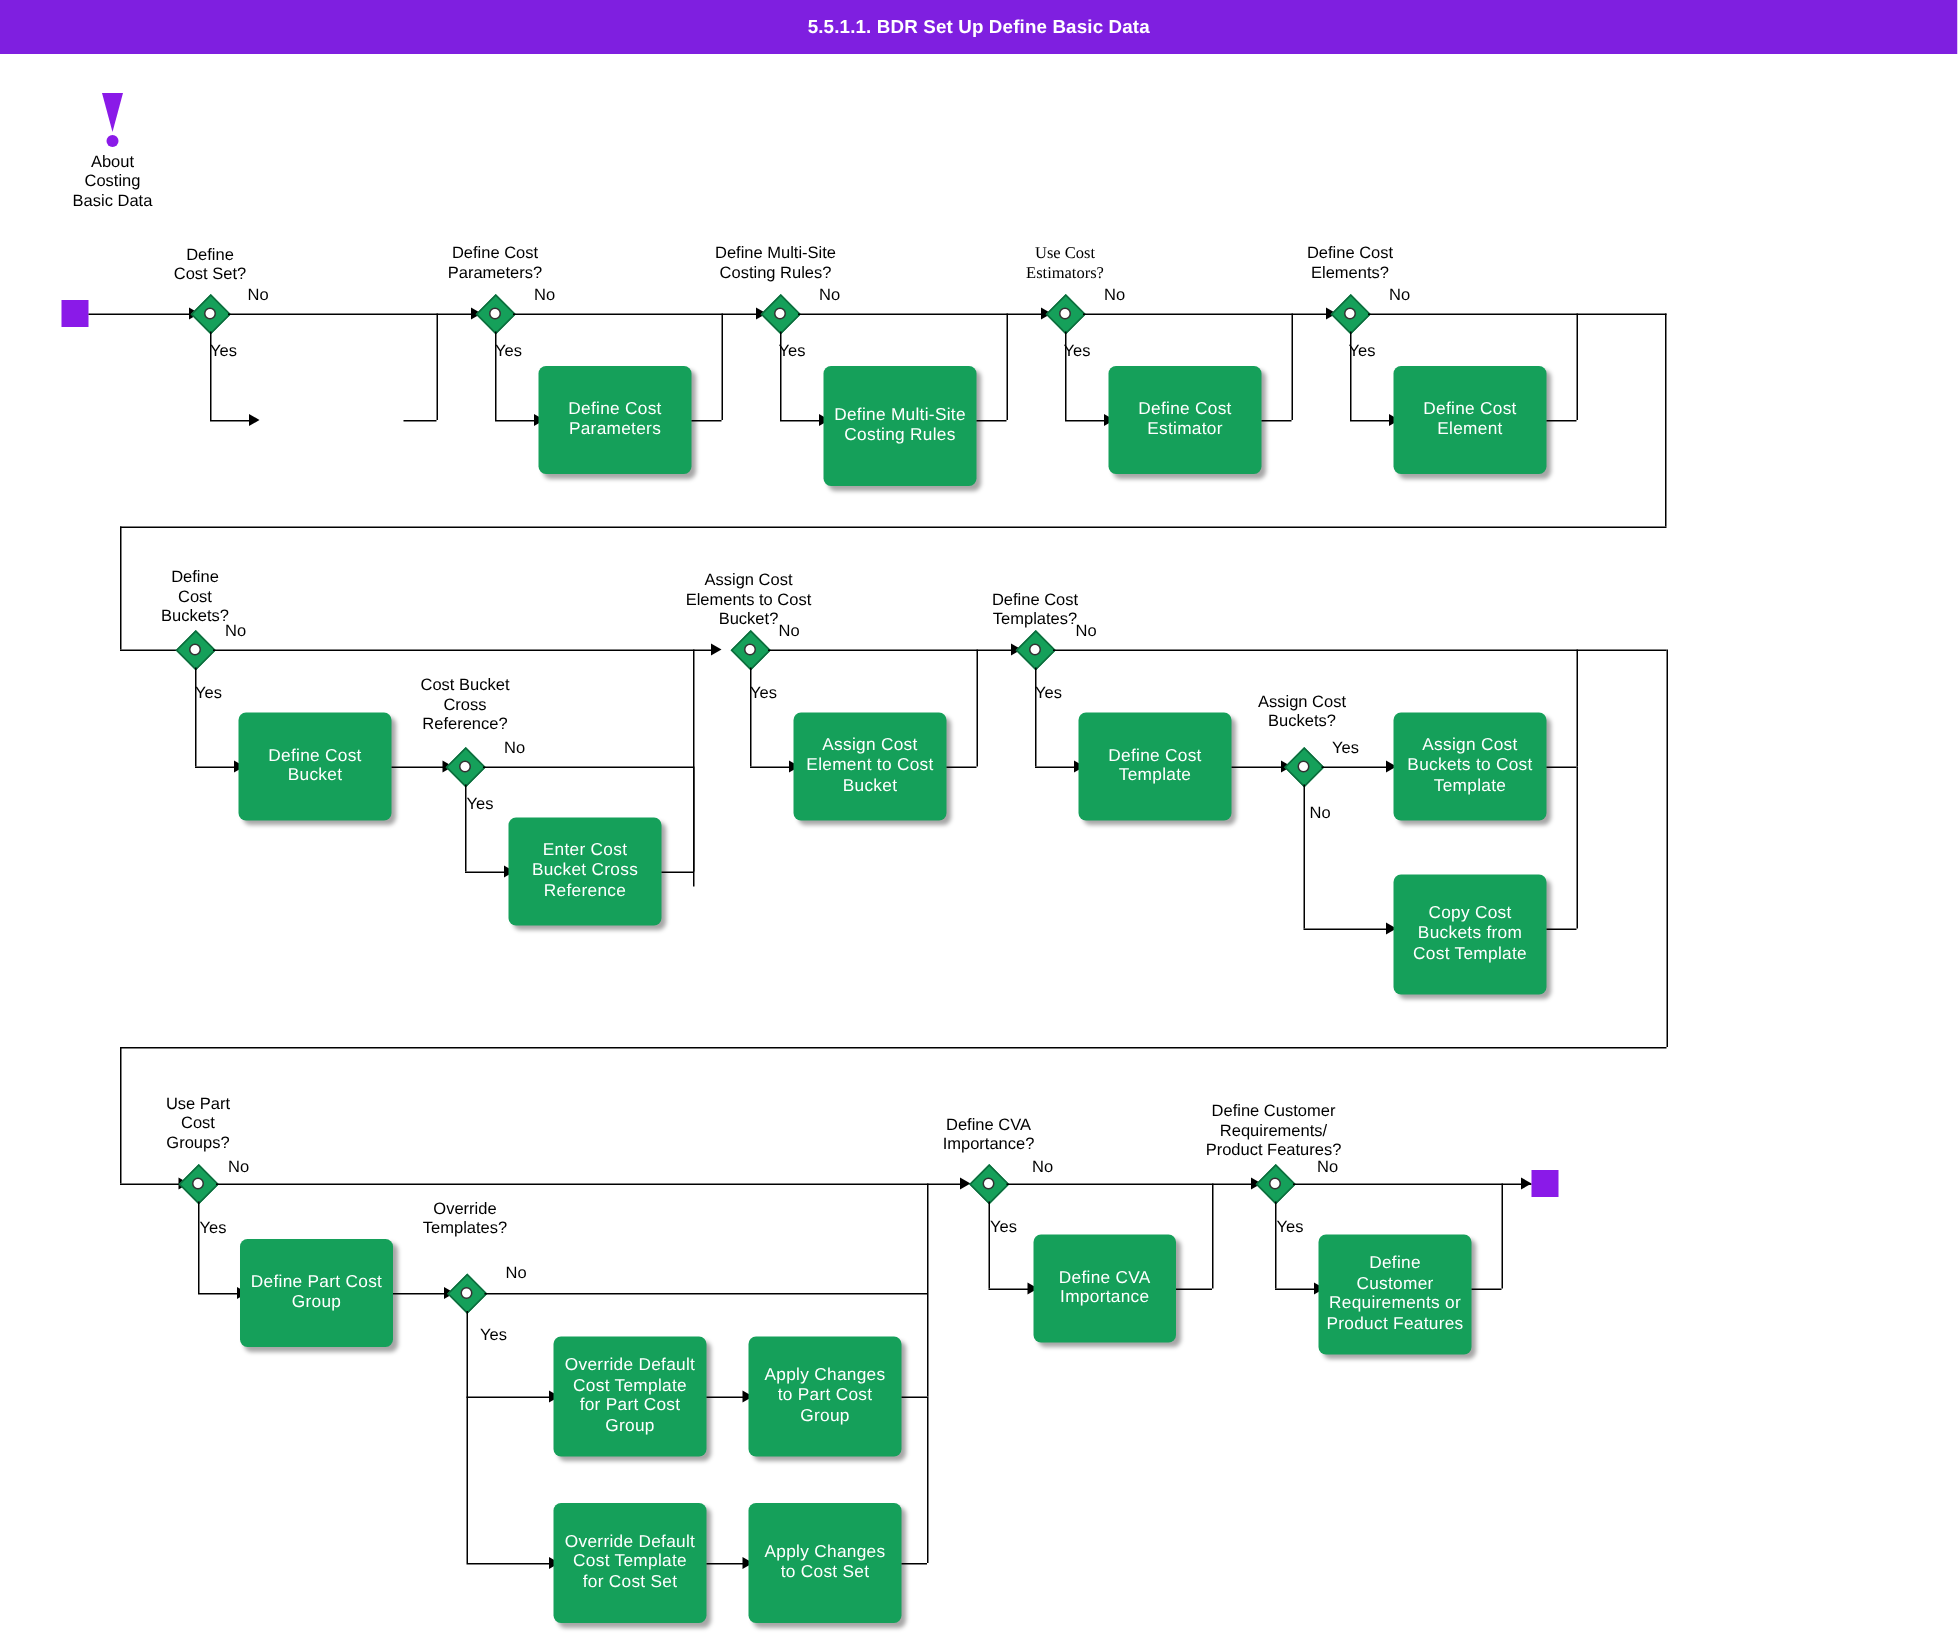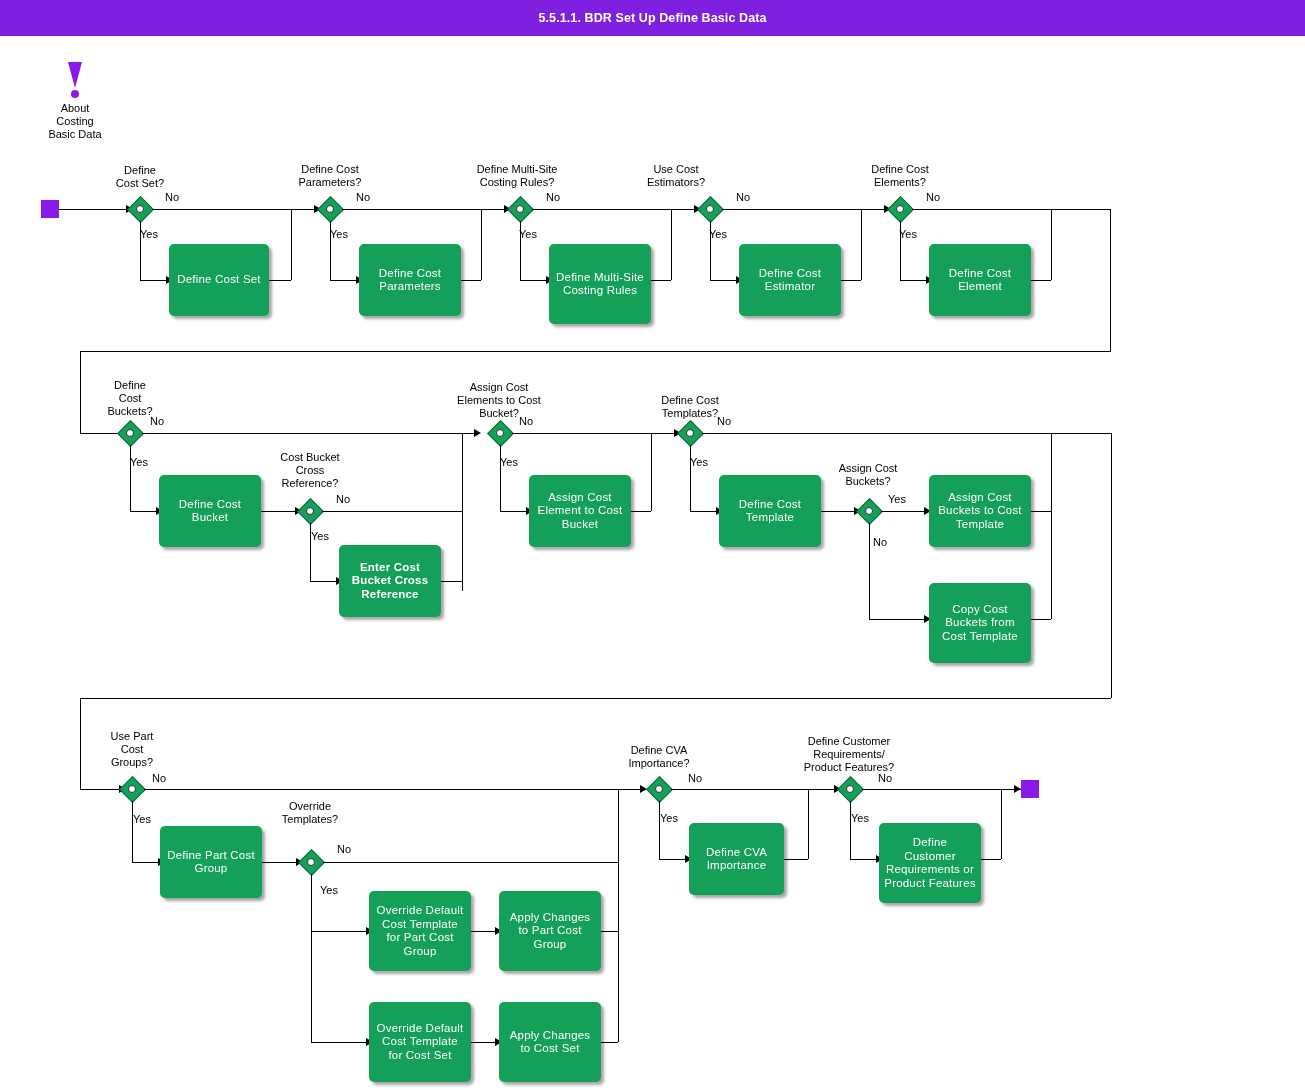--- a/index.html
+++ b/index.html
@@ -113,21 +113,20 @@
     </div>
   <div class="lbl l" style="left:165px;top:155px;">No</div>
   <div class="lbl l" style="left:140px;top:192px;">Yes</div>
 
   <div class="ln h" style="left:152px;top:173px;width:164px;"></div>
   <div class="arrow r" style="left:314px;top:169px;"></div>
 
   <div class="ln v" style="left:140px;top:185px;height:59px;"></div>
   <div class="ln h" style="left:140px;top:244px;width:28px;"></div>
   <div class="arrow r" style="left:166px;top:240px;"></div>
-  <div class="task" style="left:169px;top:208px;width:100px;height:72px;">Define Cost Set</div>
 
   <div class="ln h" style="left:269px;top:244px;width:22px;"></div>
   <div class="ln v" style="left:291px;top:173px;height:71px;"></div>
 
   <div class="lbl" style="left:280px;top:127px;width:100px;">Define Cost<br>Parameters?</div>
   <div class="gw" style="left:318px;top:161px;">
       <div class="d"></div>
       <div class="c"></div>
     </div>
   <div class="lbl l" style="left:356px;top:155px;">No</div>
@@ -150,21 +149,21 @@
   <div class="lbl l" style="left:519px;top:192px;">Yes</div>
   <div class="ln h" style="left:532px;top:173px;width:164px;"></div>
   <div class="arrow r" style="left:694px;top:169px;"></div>
   <div class="ln v" style="left:520px;top:185px;height:59px;"></div>
   <div class="ln h" style="left:520px;top:244px;width:28px;"></div>
   <div class="arrow r" style="left:546px;top:240px;"></div>
   <div class="task" style="left:549px;top:208px;width:102px;height:80px;">Define Multi-Site<br>Costing Rules</div>
   <div class="ln h" style="left:651px;top:244px;width:20px;"></div>
   <div class="ln v" style="left:671px;top:173px;height:71px;"></div>
 
-  <div class="lbl" style="left:626px;top:127px;width:100px;">Use Cost<br>Estimators?</div>
+  <div class="lbl" style="left:660px;top:127px;width:100px;font-family:Liberation Serif, serif;">Use Cost<br>Estimators?</div>
   <div class="gw" style="left:698px;top:161px;">
       <div class="d"></div>
       <div class="c"></div>
     </div>
   <div class="lbl l" style="left:736px;top:155px;">No</div>
   <div class="lbl l" style="left:709px;top:192px;">Yes</div>
   <div class="ln h" style="left:722px;top:173px;width:164px;"></div>
   <div class="arrow r" style="left:884px;top:169px;"></div>
   <div class="ln v" style="left:710px;top:185px;height:59px;"></div>
   <div class="ln h" style="left:710px;top:244px;width:28px;"></div>
@@ -215,21 +214,21 @@
       <div class="d"></div>
       <div class="c"></div>
     </div>
   <div class="lbl l" style="left:336px;top:457px;">No</div>
   <div class="lbl l" style="left:311px;top:494px;">Yes</div>
   <div class="ln h" style="left:322px;top:475px;width:140px;"></div>
   <div class="ln v" style="left:462px;top:475px;height:80px;"></div>
   <div class="ln v" style="left:310px;top:487px;height:58px;"></div>
   <div class="ln h" style="left:310px;top:545px;width:28px;"></div>
   <div class="arrow r" style="left:336px;top:541px;"></div>
-  <div class="task" style="left:339px;top:509px;width:102px;height:72px;font-weight:bold;">Enter Cost<br>Bucket Cross<br>Reference</div>
+  <div class="task" style="left:339px;top:509px;width:102px;height:72px;">Enter Cost<br>Bucket Cross<br>Reference</div>
   <div class="ln h" style="left:441px;top:545px;width:21px;"></div>
   <div class="ln v" style="left:462px;top:397px;height:148px;"></div>
 
   <div class="lbl" style="left:430px;top:345px;width:138px;">Assign Cost<br>Elements to Cost<br>Bucket?</div>
   <div class="gw" style="left:488px;top:385px;">
       <div class="d"></div>
       <div class="c"></div>
     </div>
   <div class="lbl l" style="left:519px;top:379px;">No</div>
   <div class="lbl l" style="left:500px;top:420px;">Yes</div>

